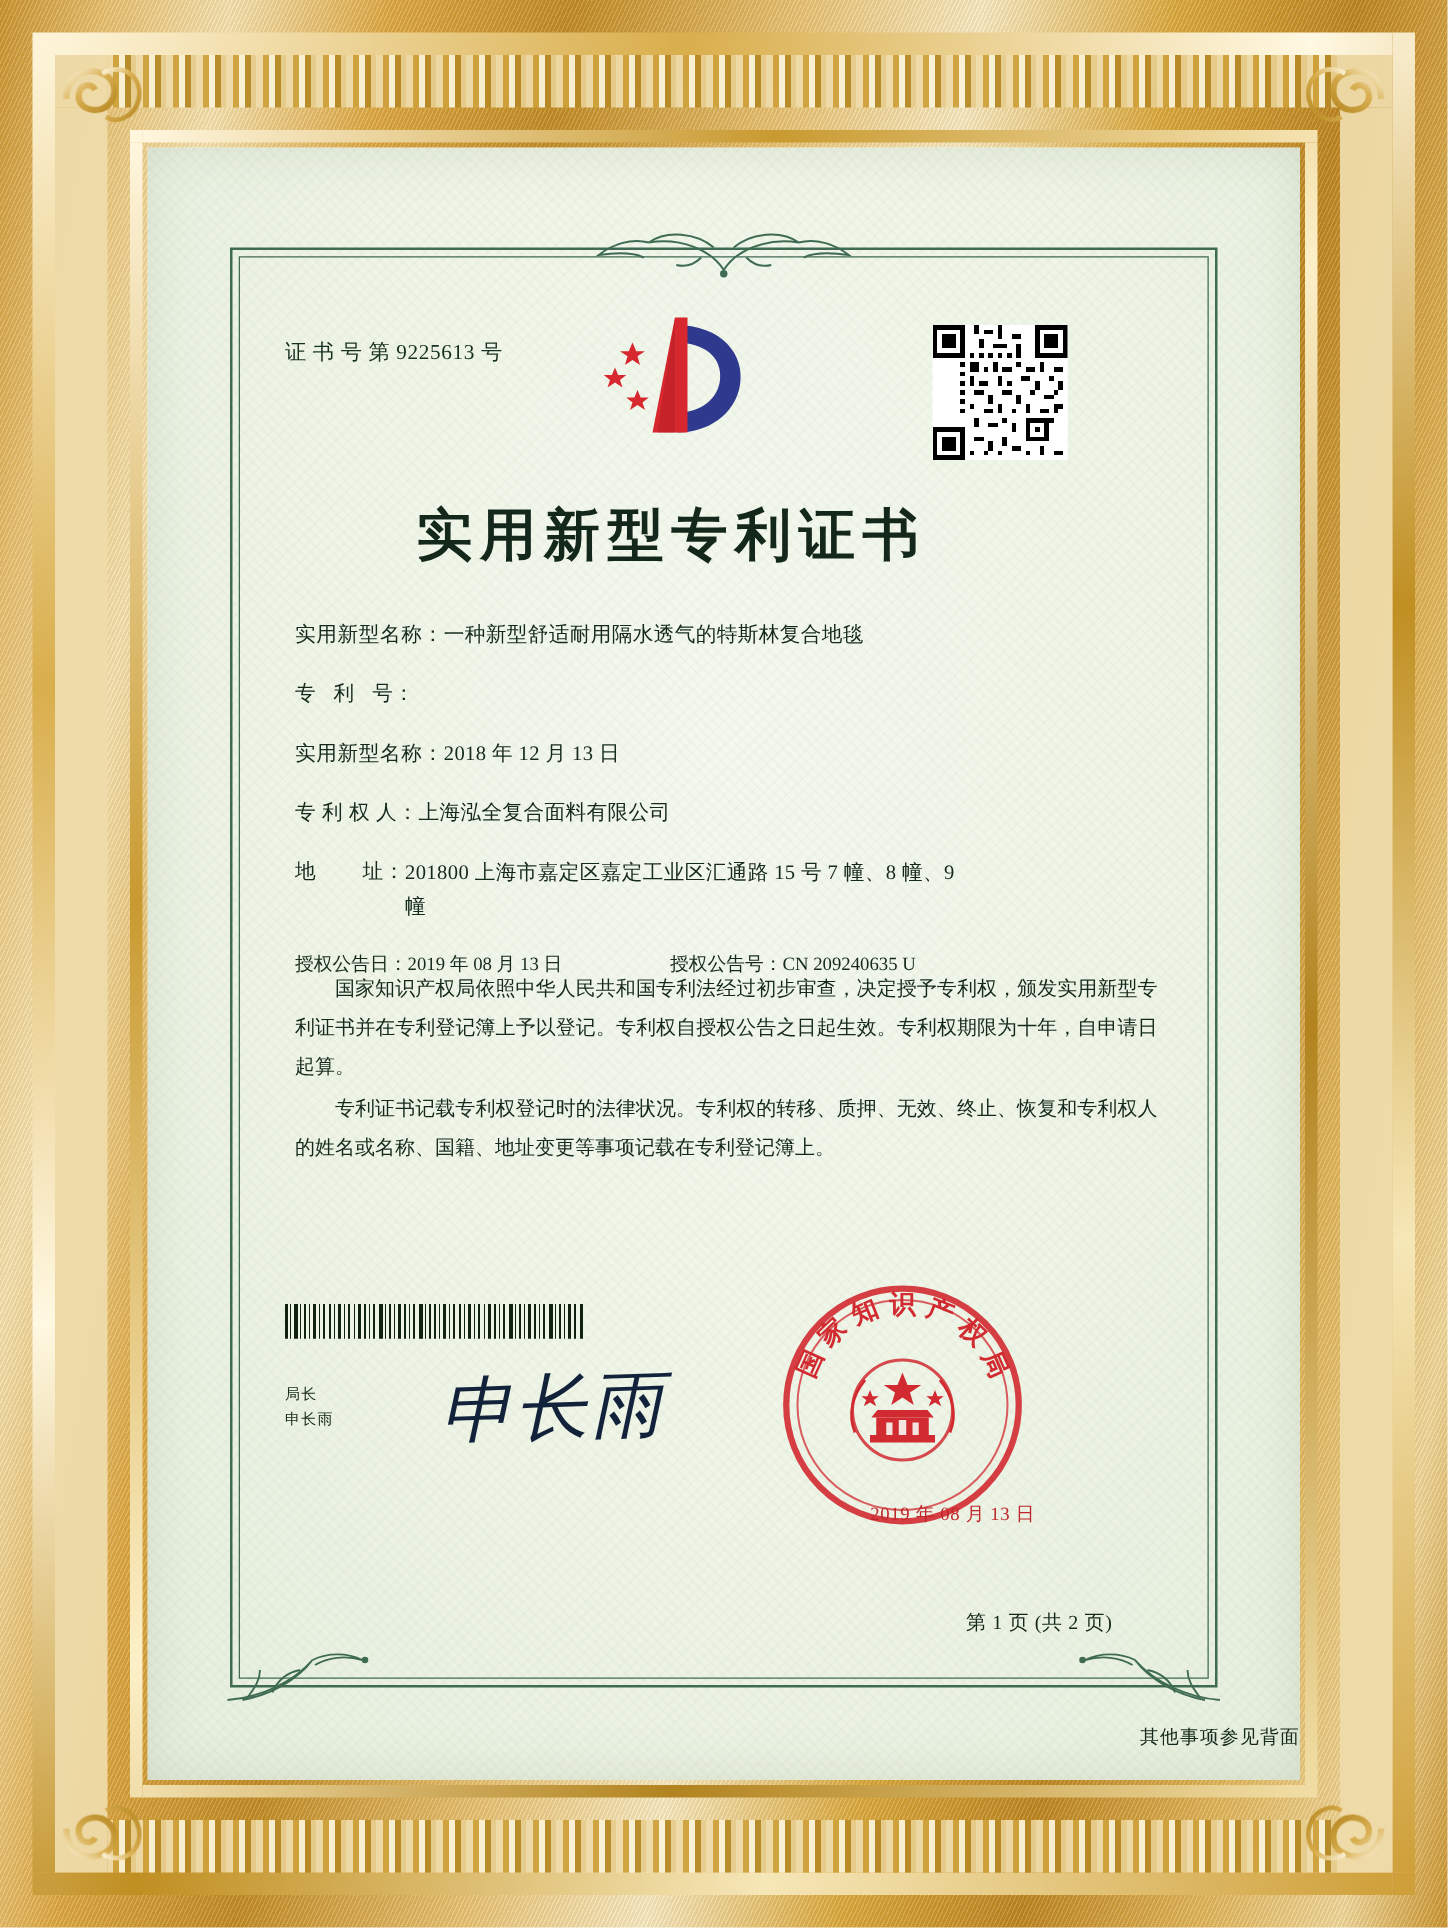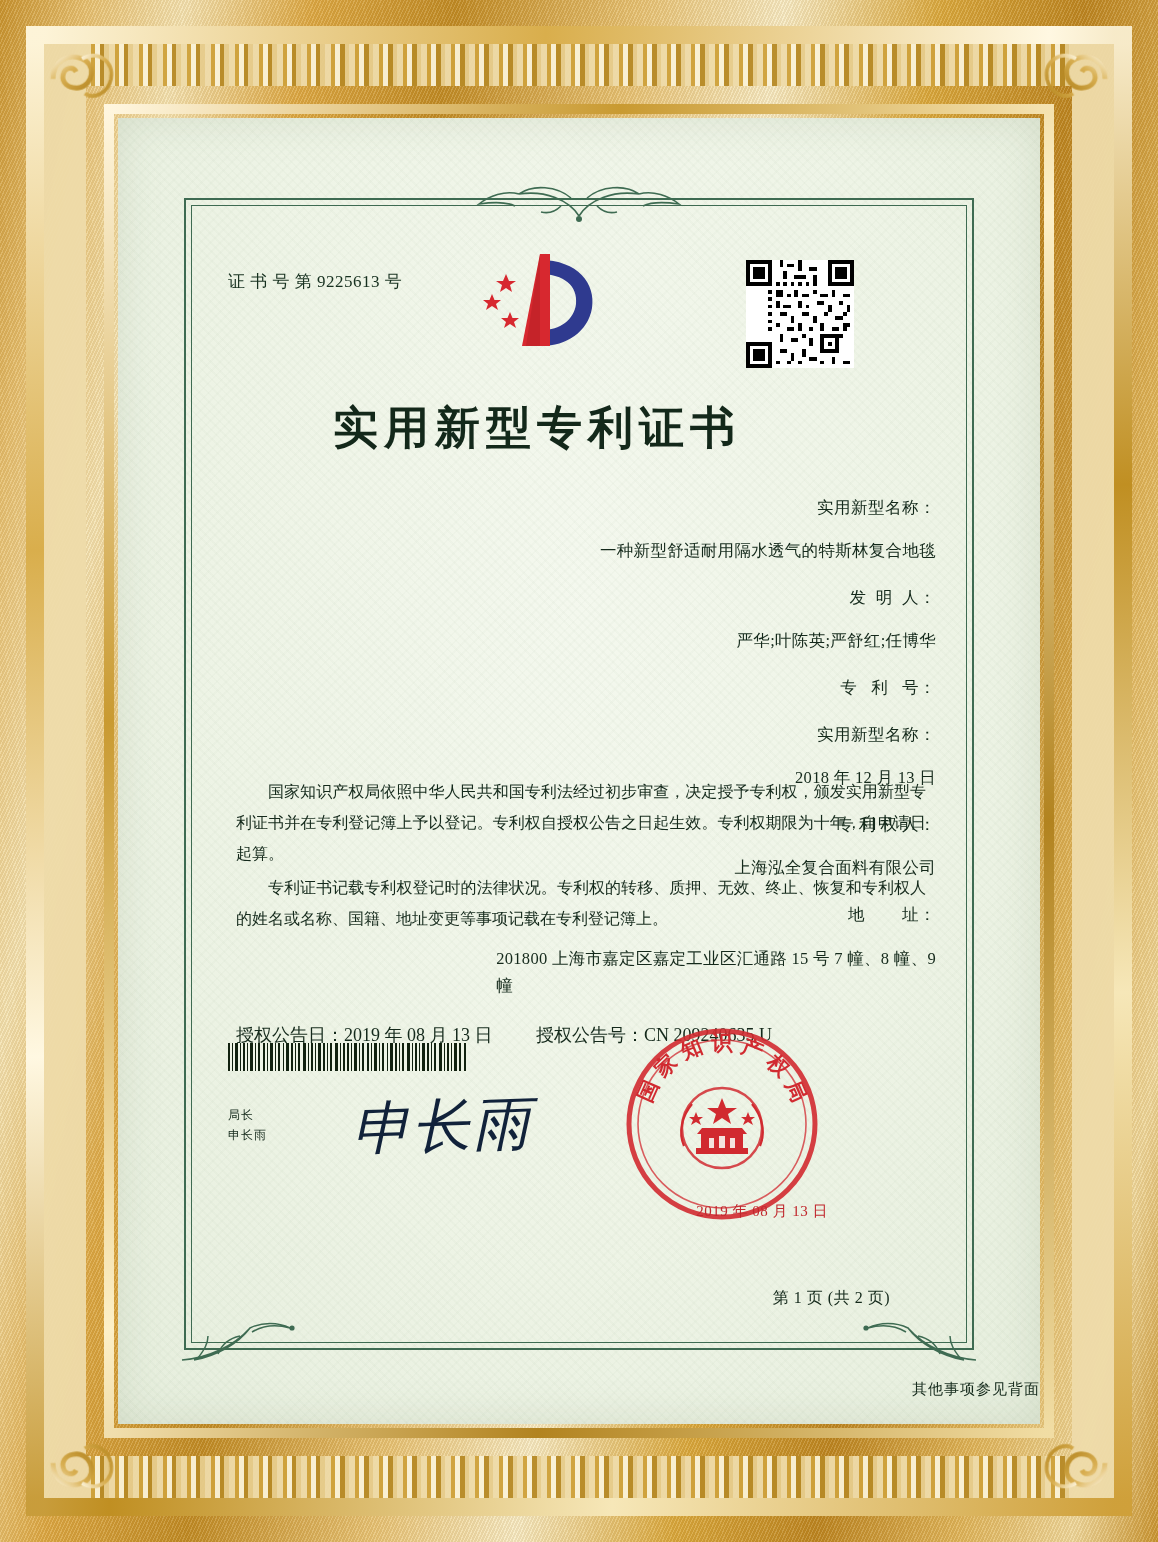--- a/index.html
+++ b/index.html
@@ -193,44 +193,42 @@
   .fields {
     position: absolute;
     left: 52px; top: 298px;
     width: 700px;
     font-size: 16.5px;
     color: #14291b;
     line-height: 1.5;
   }
   .field-row {
     display: flex;
-    align-items: flex-end;
+    align-items: flex-start;
     margin-bottom: 22.5px;
-    flex-direction: column;
   }
   .field-label {
     flex: 0 0 auto;
     white-space: pre;
     letter-spacing: 0.5px;
   }
   .field-value {
     flex: 1 1 auto;
     letter-spacing: 0.3px;
-    margin-top: 18px;
   }
   .field-value.num {
     font-family: "Liberation Serif", serif;
     letter-spacing: 1.1px;
   }
   .field-row.wrap .field-value { line-height: 1.62; }
 
   .grant-row {
     display: flex;
     margin-bottom: 22px;
-    font-size: 18px;
+    font-size: 15px;
     color: #14291b;
   }
   .grant-row .col-a { width: 300px; white-space: pre; }
   .grant-row .col-b { white-space: pre; }
 
   
   .paragraphs {
     position: absolute;
     left: 52px; top: 578px;
     width: 690px;
@@ -486,24 +484,20 @@
         </g>
       </svg>
     </div>
 
     <div class="doc-title">实用新型专利证书</div>
 
     <div class="fields">
       <div class="field-row">
         <span class="field-label">实用新型名称：</span>
         <span class="field-value">一种新型舒适耐用隔水透气的特斯林复合地毯</span>
-      </div>
-      <div class="field-row">
-        <span class="field-label">发  明  人：</span>
-        <span class="field-value">严华;叶陈英;严舒红;任博华</span>
       </div>
       <div class="field-row">
         <span class="field-label">专   利   号：</span>
       </div>
       <div class="field-row">
         <span class="field-label">实用新型名称：</span>
         <span class="field-value">2018 年 12 月 13 日</span>
       </div>
       <div class="field-row">
         <span class="field-label">专 利 权 人：</span>

